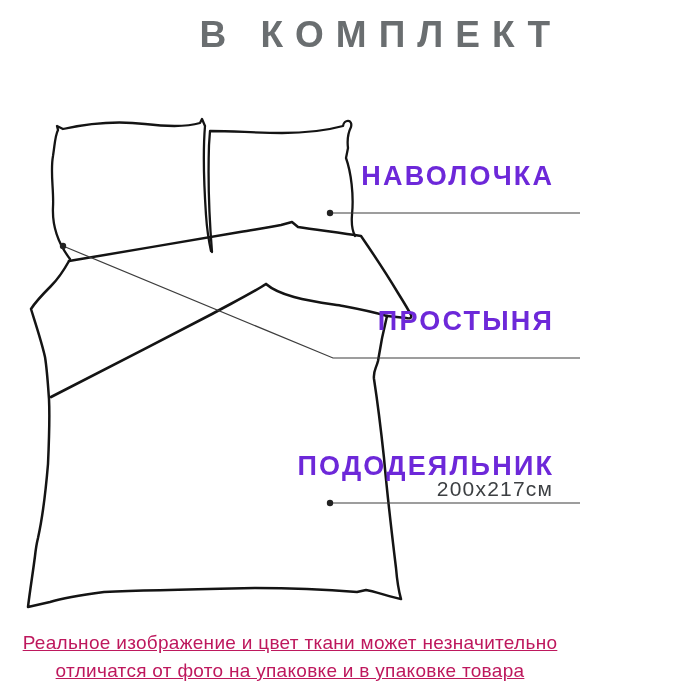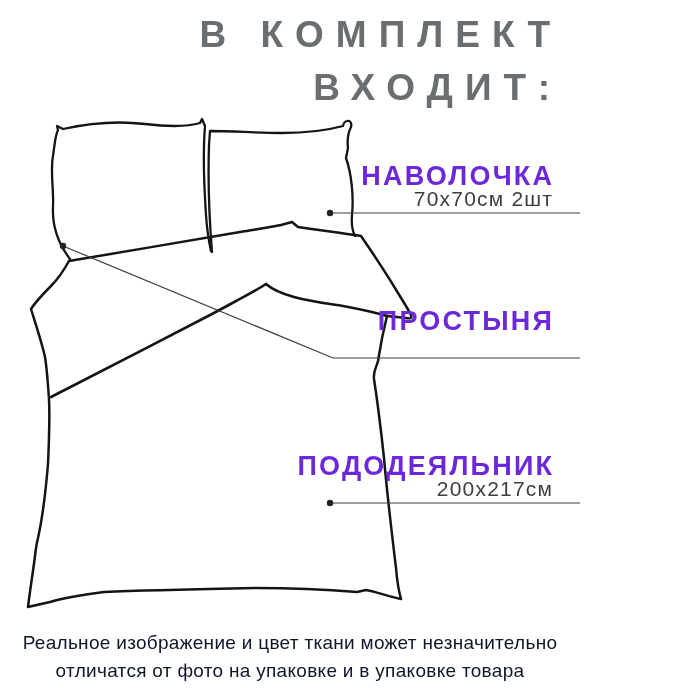--- a/index.html
+++ b/index.html
@@ -21,22 +21,23 @@
   }
   .item-size{
     font-size:21px;font-weight:normal;color:#3c3f42;
     letter-spacing:1.2px;margin-right:-1.2px;line-height:22px;
   }
   #item-pillowcase{top:165px;}
   #item-sheet{top:310px;}
   #item-duvet{top:455px;margin-left:36px;}
   .disclaimer{
     position:absolute;left:0;right:0;bottom:16px;z-index:2;
-    text-align:center;color:#0f172a;font-size:19px;line-height:27.5px;
+    text-align:center;color:#be185d;font-size:19px;line-height:27.5px;
     letter-spacing:0.3px;
+    text-decoration:underline;
   }
 </style>
 </head>
 <body>
 
 <div id="stage">
 
   <svg id="bed-svg" width="700" height="700" viewBox="0 0 700 700">
     <g fill="none" stroke="#141414" stroke-width="2.3" stroke-linecap="round" stroke-linejoin="round">
 
@@ -108,26 +109,24 @@
     </g>
     <g fill="#222222" stroke="none">
       <circle cx="330" cy="213" r="3.2"></circle>
       <circle cx="63" cy="246" r="3.2"></circle>
       <circle cx="330" cy="503" r="3.2"></circle>
     </g>
   </svg>
 
   <div class="page-title">
     <div>В КОМПЛЕКТ</div>
-    <div>ВХОДИТ:</div>
   </div>
 
   <div class="item" id="item-pillowcase">
     <div class="item-name">НАВОЛОЧКА</div>
-    <div class="item-size">70х70см 2шт</div>
   </div>
 
   <div class="item" id="item-sheet">
     <div class="item-name">ПРОСТЫНЯ</div>
   </div>
 
   <div class="item" id="item-duvet">
     <div class="item-name">ПОДОДЕЯЛЬНИК</div>
     <div class="item-size">200х217см</div>
   </div>

